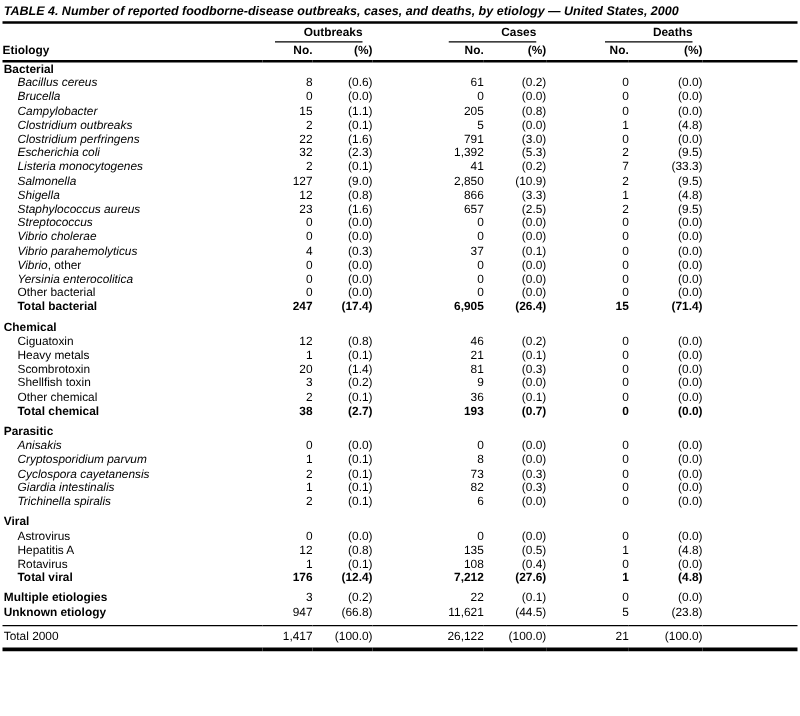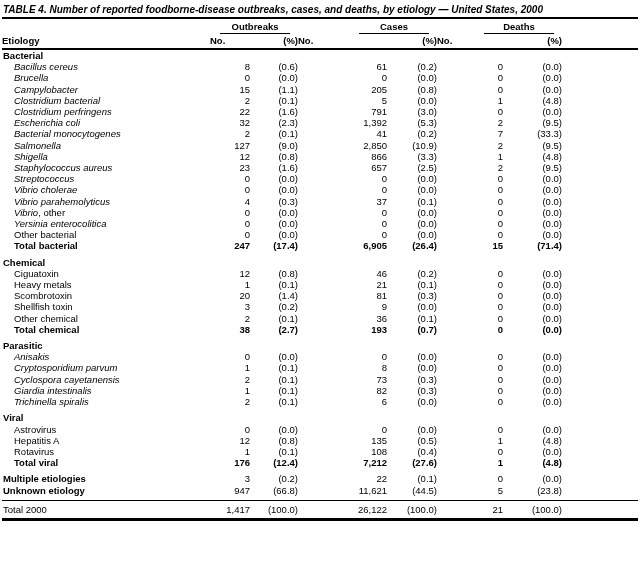--- a/index.html
+++ b/index.html
@@ -22,25 +22,25 @@
   }
   col.c-lab { width:208px; }
   col.c-n1 { width:40px; }  col.c-p1 { width:48px; }
   col.c-n2 { width:89px; }  col.c-p2 { width:50px; }
   col.c-n3 { width:66px; }  col.c-p3 { width:59px; }
   col.c-spc { width:76px; }
 
   thead th { font-weight:bold; padding:0; vertical-align:bottom; font-size:9.5px; }
   thead .grp-inner {
     width:70px; margin-left:auto; margin-right:8px;
-    text-align:center; border-bottom:1px solid #000;
+    text-align:right; border-bottom:1px solid #000;
     padding:3px 0 1px 0; line-height:10px;
   }
   thead tr.subrow th { border-bottom:2.5px solid #000; padding:2px 0 2px 0; line-height:10px; }
-  thead th.sub-no  { text-align:left; padding-right:2px; }
+  thead th.sub-no  { text-align:right; padding-right:2px; }
   thead th.sub-pct { text-align:right; padding-right:12px; }
   thead th.et-lab  { text-align:left; padding-left:1px; }
 
   tbody td {
     padding:0; line-height:11.2px; height:11.2px;
     text-align:right; white-space:nowrap; font-size:9.5px;
   }
   tbody td.lab { text-align:left; padding-left:12px;margin-top:41px; }
   tbody tr.section td.lab, tbody tr.solo td.lab, tbody tr.grand td.lab { padding-left:1px; }
   tbody td.spc { }
@@ -131,21 +131,21 @@
           <td class="lab"><span class="it">Campylobacter</span></td>
           <td>15</td>
           <td>(1.1)</td>
           <td>205</td>
           <td>(0.8)</td>
           <td>0</td>
           <td>(0.0)</td>
           <td class="spc"></td>
         </tr>
         <tr class="item">
-          <td class="lab"><span class="it">Clostridium bacterial</span></td>
+          <td class="lab"><span class="it">Clostridium outbreaks</span></td>
           <td>2</td>
           <td>(0.1)</td>
           <td>5</td>
           <td>(0.0)</td>
           <td>1</td>
           <td>(4.8)</td>
           <td class="spc"></td>
         </tr>
         <tr class="item">
           <td class="lab"><span class="it">Clostridium perfringens</span></td>
@@ -161,21 +161,21 @@
           <td class="lab"><span class="it">Escherichia coli</span></td>
           <td>32</td>
           <td>(2.3)</td>
           <td>1,392</td>
           <td>(5.3)</td>
           <td>2</td>
           <td>(9.5)</td>
           <td class="spc"></td>
         </tr>
         <tr class="item">
-          <td class="lab"><span class="it">Bacterial monocytogenes</span></td>
+          <td class="lab"><span class="it">Listeria monocytogenes</span></td>
           <td>2</td>
           <td>(0.1)</td>
           <td>41</td>
           <td>(0.2)</td>
           <td>7</td>
           <td>(33.3)</td>
           <td class="spc"></td>
         </tr>
         <tr class="item">
           <td class="lab"><span class="it">Salmonella</span></td>

